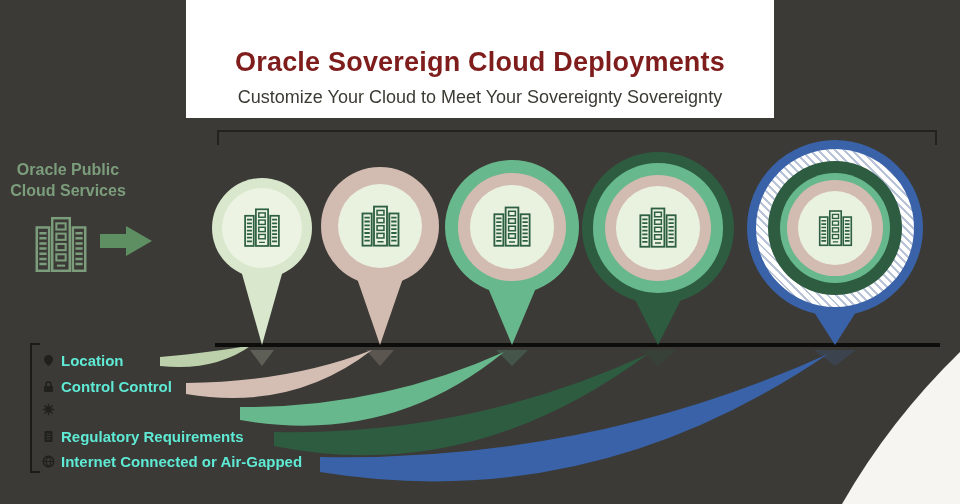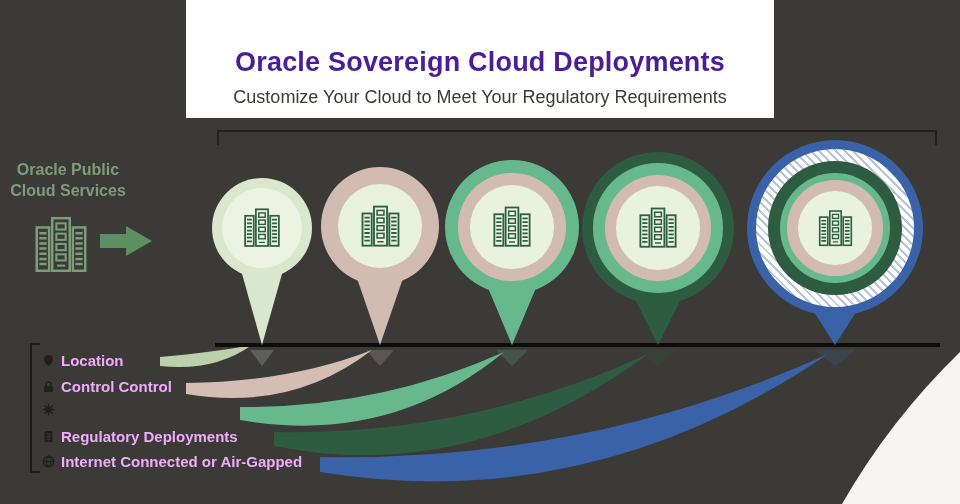--- a/index.html
+++ b/index.html
@@ -2,34 +2,34 @@
 <html><head>
 <meta charset="utf-8">
 <style>
   html,body{margin:0;padding:0;background:#3b3a36;}
   .scene{position:relative;width:960px;height:504px;overflow:hidden;
          font-family:"Liberation Sans",sans-serif;background:#3b3a36;}
   .scene *{box-sizing:border-box;}
   svg.overlay{position:absolute;left:0;top:0;pointer-events:none;}
   .header-box{position:absolute;left:186px;top:0;width:588px;height:118px;background:#ffffff;
               display:flex;flex-direction:column;align-items:center;justify-content:flex-end;padding-bottom:10px;}
-  .title{font-size:27px;font-weight:700;color:#4c1d95;white-space:nowrap;letter-spacing:.2px;}
+  .title{font-size:27px;font-weight:700;color:#7f1d1d;white-space:nowrap;letter-spacing:.2px;}
   .subtitle{font-size:18px;color:#3c3b33;white-space:nowrap;margin-top:9px;}
   .left-legend-label{position:absolute;left:6px;top:160px;width:124px;text-align:center;
               font-size:16px;font-weight:700;color:#7c9d7c;line-height:1.3;}
   .left-bldg{position:absolute;left:28px;top:214px;color:#568a5c;}
   .baseline{position:absolute;left:215px;top:343px;width:725px;height:4px;background:#0d0d0b;}
   #pins{position:absolute;left:0;top:0;width:960px;height:504px;}
   .pinwrap{position:absolute;}
   .ring{position:absolute;border-radius:50%;}
   .tail{position:absolute;width:0;height:0;}
   .pin-icon{position:absolute;}
   .legend-rows{position:absolute;left:0;top:338px;}
   .legend-row{position:absolute;display:flex;align-items:center;gap:6px;left:42px;}
-  .legend-row .lbl{font-size:15px;font-weight:700;color:#f0abfc;white-space:nowrap;}
+  .legend-row .lbl{font-size:15px;font-weight:700;color:#5eead4;white-space:nowrap;}
   .row-icon{flex:0 0 auto;display:block;}
 </style>
 </head>
 <body>
 
 <div class="scene" style="background: rgb(59, 58, 54);">
 
   <svg width="0" height="0" style="position:absolute" aria-hidden="true">
     <defs>
       <symbol id="bldg" viewBox="0 0 64 60">
@@ -115,21 +115,21 @@
         <div class="ring" style="left: 40.48px; top: 40.48px; width: 95.04px; height: 95.04px; background: rgb(210, 187, 176);"></div>
         <div class="ring" style="left: 51.04px; top: 51.04px; width: 73.92px; height: 73.92px; background: rgb(233, 241, 223);"></div>
         <svg class="pin-icon" width="43" height="43" viewBox="0 0 64 60" style="left: 66.5px; top: 66.5px; color: rgb(45, 95, 66);">
           <use href="#bldg"></use>
         </svg>
       </div>
     </div>
 
   <div class="header-box" style="background: rgb(255, 255, 255);">
     <div class="title">Oracle Sovereign Cloud Deployments</div>
-    <div class="subtitle">Customize Your Cloud to Meet Your Regulatory Requirements</div>
+    <div class="subtitle">Customize Your Cloud to Meet Your Sovereignty Sovereignty</div>
   </div>
 
   <div class="left-legend-label" style="color: rgb(124, 157, 124);">Oracle Public Cloud Services</div>
   <svg class="left-bldg" width="66" height="62" viewBox="0 0 64 60" style="color: rgb(124, 157, 124);">
     <use href="#bldg"></use>
   </svg>
 
   <div class="legend-rows">
     <div class="legend-row" style="top:14px">
       <svg class="row-icon" width="13" height="13" viewBox="0 0 13 13">
@@ -148,21 +148,21 @@
       <svg class="row-icon" width="13" height="13" viewBox="0 0 13 13">
         <circle cx="6.5" cy="6.5" r="3.4" fill="#20201c"></circle>
         <path d="M6.5 .8v2M6.5 10.2v2M.8 6.5h2M10.2 6.5h2M2.4 2.4l1.4 1.4M9.2 9.2l1.4 1.4M10.6 2.4 9.2 3.8M3.8 9.2 2.4 10.6" stroke="#20201c" stroke-width="1.4"></path>
       </svg>
     </div>
     <div class="legend-row" style="top:90px">
       <svg class="row-icon" width="13" height="13" viewBox="0 0 13 13">
         <rect x="2.5" y="1" width="8" height="11" rx="1" fill="#20201c"></rect>
         <path d="M4.5 4h4M4.5 6.5h4M4.5 9h4" stroke="#3b3a36" stroke-width="1"></path>
       </svg>
-      <span class="lbl">Regulatory Deployments</span>
+      <span class="lbl">Regulatory Requirements</span>
     </div>
     <div class="legend-row" style="top:115px">
       <svg class="row-icon" width="13" height="13" viewBox="0 0 13 13">
         <circle cx="6.5" cy="6.5" r="5.2" fill="none" stroke="#20201c" stroke-width="1.5"></circle>
         <path d="M1.3 6.5h10.4M6.5 1.3c-3.2 3-3.2 7.4 0 10.4M6.5 1.3c3.2 3 3.2 7.4 0 10.4" fill="none" stroke="#20201c" stroke-width="1.2"></path>
       </svg>
       <span class="lbl">Internet Connected or Air-Gapped</span>
     </div>
   </div>
 

